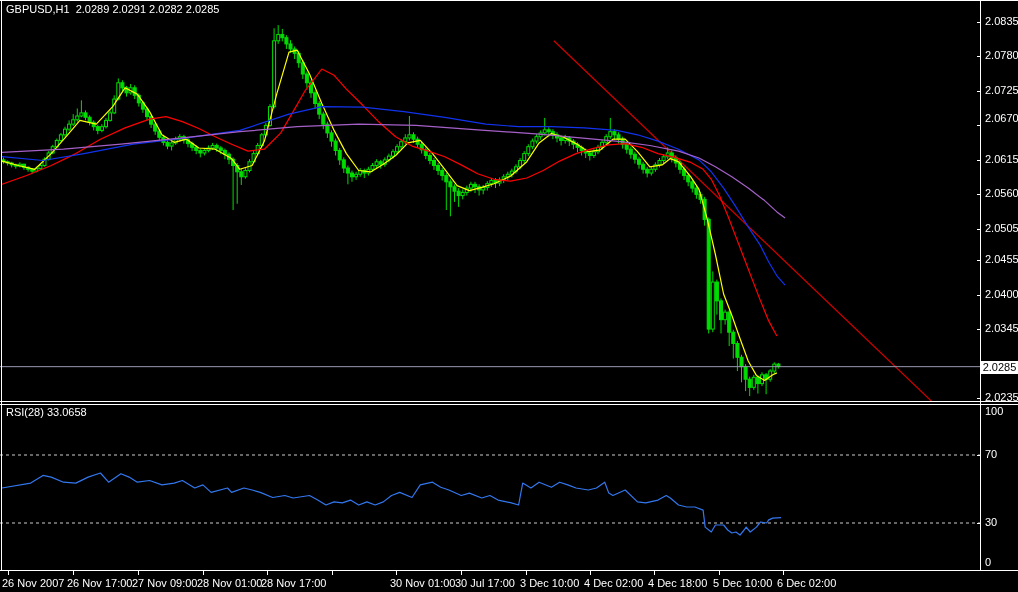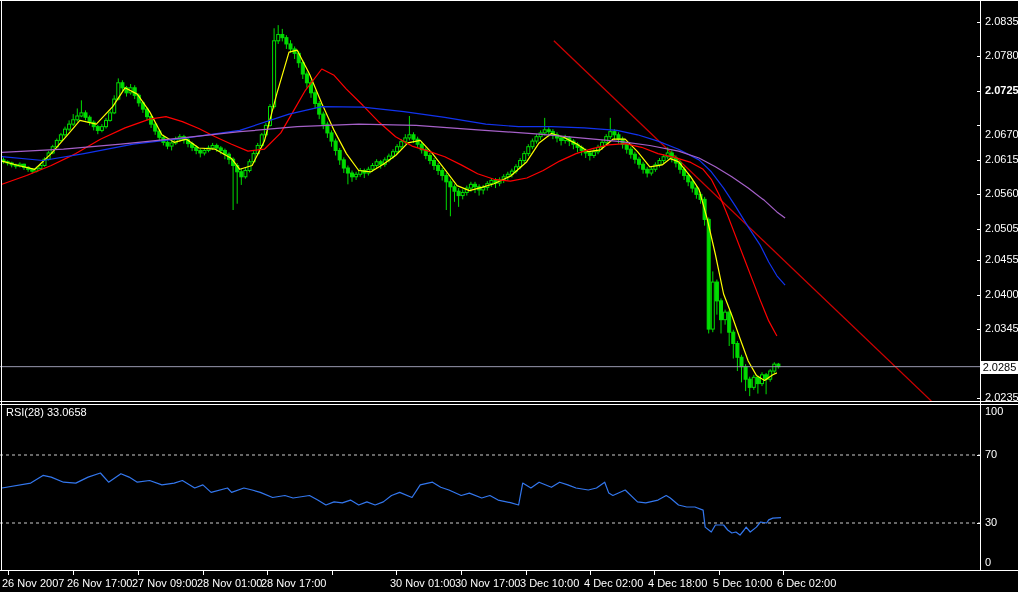--- a/index.html
+++ b/index.html
@@ -411,30 +411,31 @@
       <polyline points="2,156.7 43,160.5 84,153.6 133.2,144.2 186.49999999999997,137.9 239.79999999999998,130.4 289,114.1 321.79999999999995,106.6 362.79999999999995,107.2 403.79999999999995,111.6 444.79999999999995,117.3 485.79999999999995,124.1 518.5999999999999,126.7 551.4,126.7 584.1999999999999,127.9 617,130.4 637.5,134.8 658,141.1 678.4999999999999,149.2 698.9999999999999,159.9 711.3,171.8 723.5999999999999,188.1 735.9,206.9 748.1999999999999,226.9 760.4999999999999,245.7 768.6999999999999,262.0 776.9,275.8 785.0999999999999,285.2" fill="none" stroke="#1133ee" stroke-width="1.2" stroke-linejoin="round"></polyline>
       <polyline points="2,152.3 63.49999999999999,149.2 120.89999999999999,144.2 182.39999999999998,137.9 239.79999999999998,131.7 297.2,126.7 358.7,124.1 416.09999999999997,125.4 477.59999999999997,129.8 539.0999999999999,134.2 580.0999999999999,137.9 621.0999999999999,141.7 649.8,145.5 678.4999999999999,151.1 698.9999999999999,158.0 715.4,166.8 731.8,176.8 748.1999999999999,188.1 764.5999999999999,200.6 776.9,211.9 785.0999999999999,218.1" fill="none" stroke="#a560c8" stroke-width="1.2" stroke-linejoin="round"></polyline>
       <line x1="0" y1="366.66849999999823" x2="980" y2="366.66849999999823" stroke="#9a9ab0" stroke-width="1"></line>
     </svg>
   <svg id="svg-rsi" width="1018" height="166" style="top:405px;">
       <line x1="0" y1="50" x2="980" y2="50" stroke="#cccccc" stroke-width="1" stroke-dasharray="3,3"></line>
       <line x1="0" y1="118" x2="980" y2="118" stroke="#cccccc" stroke-width="1" stroke-dasharray="3,3"></line>
       <polyline points="2,83.0 30.699999999999996,78.1 43,70.4 51.199999999999996,72.1 63.49999999999999,77.2 75.8,78.1 88.1,72.1 100.39999999999999,68.0 108.6,77.2 120.89999999999999,68.7 129.1,72.1 137.29999999999998,77.2 149.6,75.5 161.89999999999998,79.9 174.2,78.1 182.39999999999998,75.5 194.7,83.0 202.89999999999998,79.9 211.1,87.4 227.49999999999997,83.0 231.59999999999997,87.4 243.89999999999998,83.0 252.09999999999997,85.0 260.29999999999995,87.4 272.59999999999997,92.5 284.9,90.5 293.09999999999997,93.0 309.5,90.5 317.7,95.1 325.9,100.0 334.09999999999997,96.9 342.29999999999995,97.9 350.49999999999994,95.1 358.7,100.0 366.9,96.9 375.09999999999997,100.0 383.29999999999995,96.9 391.49999999999994,90.5 399.7,87.4 411.99999999999994,92.5 420.2,79.9 432.49999999999994,77.2 440.7,82.3 448.9,85.0 461.19999999999993,90.5 469.4,88.1 481.69999999999993,93.0 489.9,90.5 498.09999999999997,95.1 510.4,97.6 518.5999999999999,100.0 522.6999999999999,78.1 530.9,83.0 539.0999999999999,77.2 551.4,82.3 559.5999999999999,77.2 567.8,79.9 576,83.0 588.3,85.0 596.5,83.0 604.6999999999999,77.2 608.8,88.1 612.9,90.5 625.1999999999999,85.0 637.5,96.9 645.6999999999999,97.9 658,95.1 666.1999999999999,90.5 670.3,93.0 678.4999999999999,100.0 686.6999999999999,102.0 694.9,102.0 703.0999999999999,105.1 705.15,122.1 711.3,127.0 715.4,120.0 723.5999999999999,120.0 727.6999999999999,125.0 731.8,128.0 735.9,127.0 739.9999999999999,130.1 744.0999999999999,125.0 746.15,122.1 750.2499999999999,127.0 756.4,122.1 760.4999999999999,117.0 766.65,118.0 768.6999999999999,114.9 772.8,113.1 780.9999999999999,112.7" fill="none" stroke="#3377ee" stroke-width="1.2" stroke-linejoin="round"></polyline>
     </svg>
 
+  <div id="title">GBPUSD,H1  2.0289 2.0291 2.0282 2.0285</div>
   <div id="rsi-label">RSI(28) 33.0658</div>
 
   <div id="price-axis">
       <div class="plabel" style="top: 15px;">2.0835</div>
       <div class="ptick" style="top: 22px;"></div>
       <div class="plabel" style="top: 49.4669px;">2.0780</div>
       <div class="ptick" style="top: 56.4669px;"></div>
-      <div class="plabel" style="top: 83.9337px; font-weight: bold;">2.0725</div>
+      <div class="plabel" style="top: 83.9337px;">2.0725</div>
       <div class="ptick" style="top: 90.9337px;"></div>
-      <div class="plabel" style="top: 128px;">2.0670</div>
+      <div class="plabel" style="top: 112px;">2.0670</div>
       <div class="ptick" style="top: 125.401px;"></div>
       <div class="plabel" style="top: 152.867px; text-align: right;">2.0615</div>
       <div class="ptick" style="top: 159.867px;"></div>
       <div class="plabel" style="top: 187.334px;">2.0560</div>
       <div class="ptick" style="top: 194.334px;"></div>
       <div class="plabel" style="top: 221.801px;">2.0505</div>
       <div class="ptick" style="top: 228.801px;"></div>
       <div class="plabel" style="top: 253.135px;">2.0455</div>
       <div class="ptick" style="top: 260.135px;"></div>
       <div class="plabel" style="top: 287.601px;">2.0400</div>
@@ -464,21 +465,21 @@
       <div class="tlabel" style="left: 132px;">27 Nov 09:00</div>
       <div class="ttick" style="left: 203px;"></div>
       <div class="tlabel" style="left: 197px;">28 Nov 01:00</div>
       <div class="ttick" style="left: 267px;"></div>
       <div class="tlabel" style="left: 261px;">28 Nov 17:00</div>
       <div class="ttick" style="left: 332px;"></div>
       <div class="tlabel" style="left: 326px; margin-top: 40px;">29 Nov 09:00</div>
       <div class="ttick" style="left: 396px;"></div>
       <div class="tlabel" style="left: 390px;">30 Nov 01:00</div>
       <div class="ttick" style="left: 461px;"></div>
-      <div class="tlabel" style="left: 455px;">30 Nov 17:00</div>
+      <div class="tlabel" style="left: 455px;">30 Jul 17:00</div>
       <div class="ttick" style="left: 526px;"></div>
       <div class="tlabel" style="left: 520px;">3 Dec 10:00</div>
       <div class="ttick" style="left: 590px;"></div>
       <div class="tlabel" style="left: 584px;">4 Dec 02:00</div>
       <div class="ttick" style="left: 654px;"></div>
       <div class="tlabel" style="left: 648px;">4 Dec 18:00</div>
       <div class="ttick" style="left: 719px;"></div>
       <div class="tlabel" style="left: 713px;">5 Dec 10:00</div>
       <div class="ttick" style="left: 783px;"></div>
       <div class="tlabel" style="left: 777px;">6 Dec 02:00</div>

